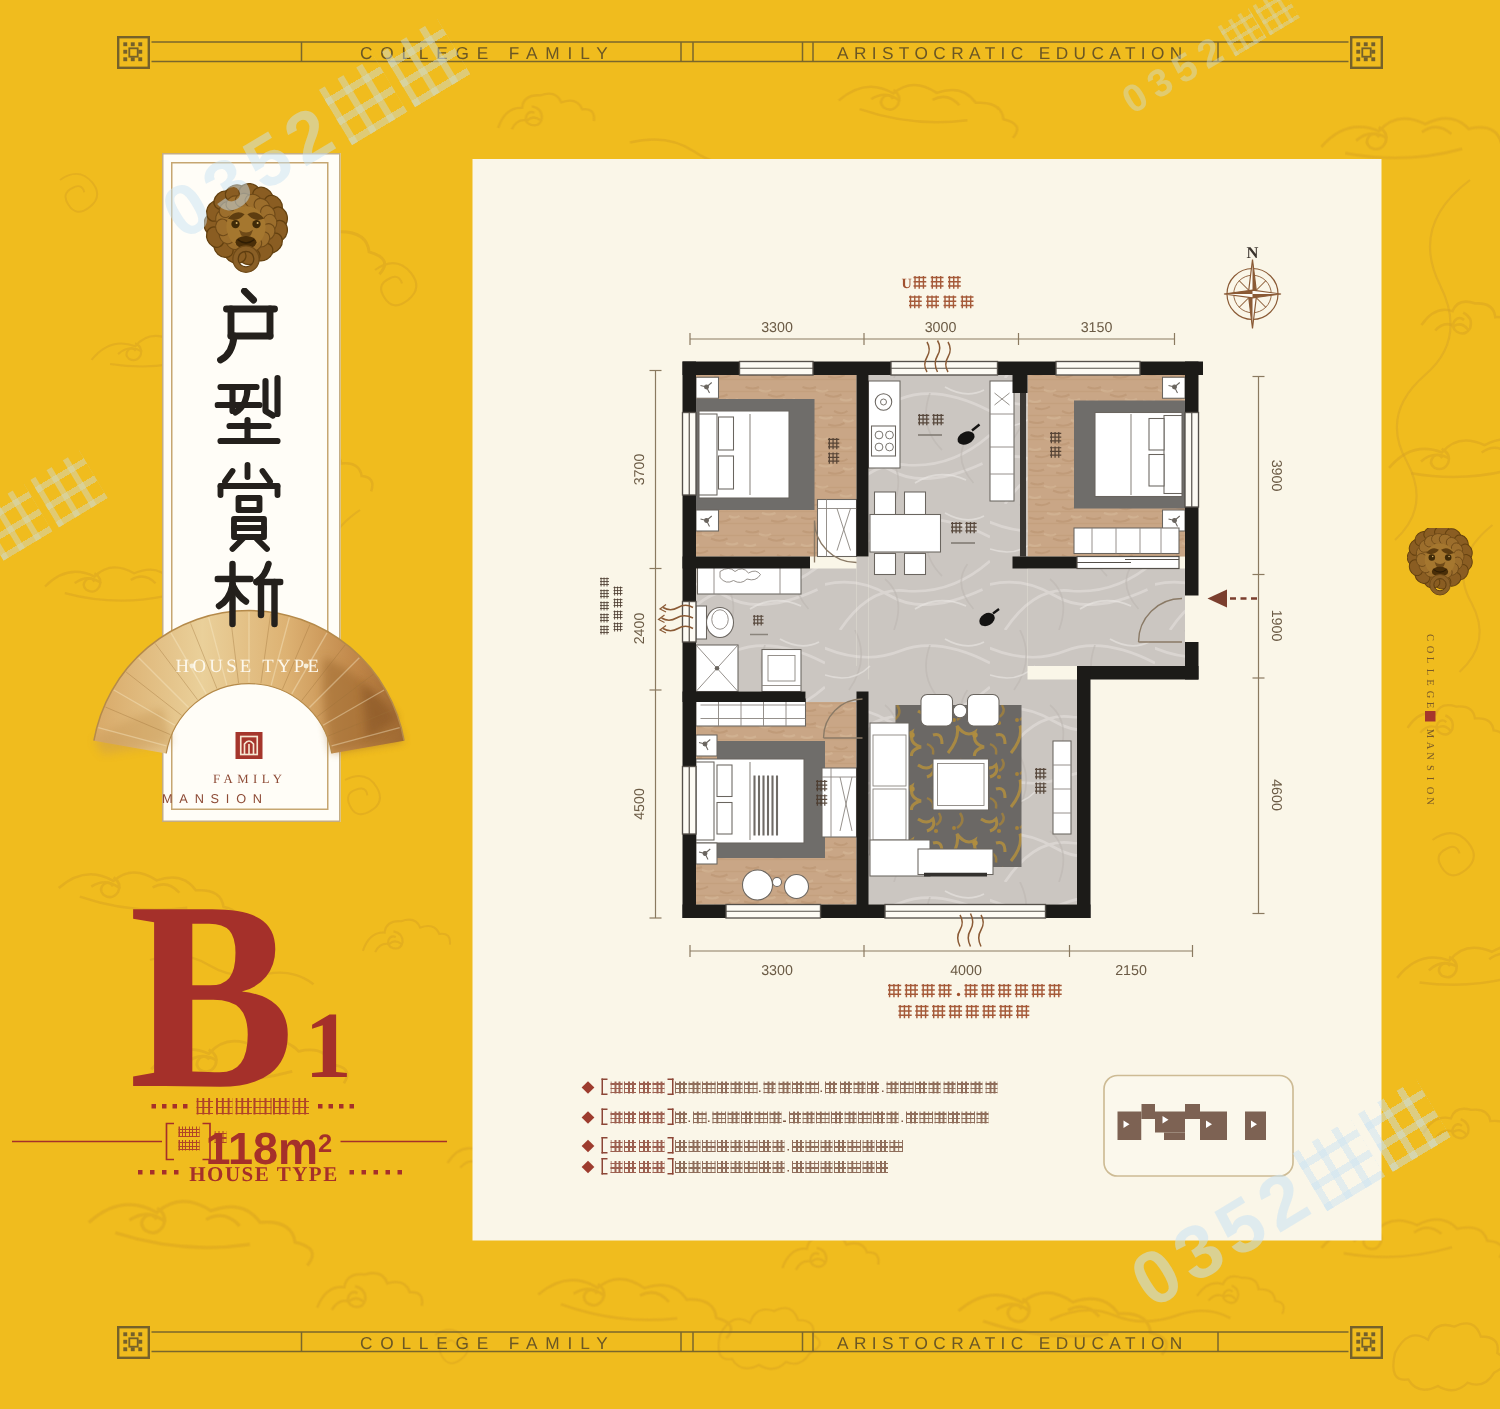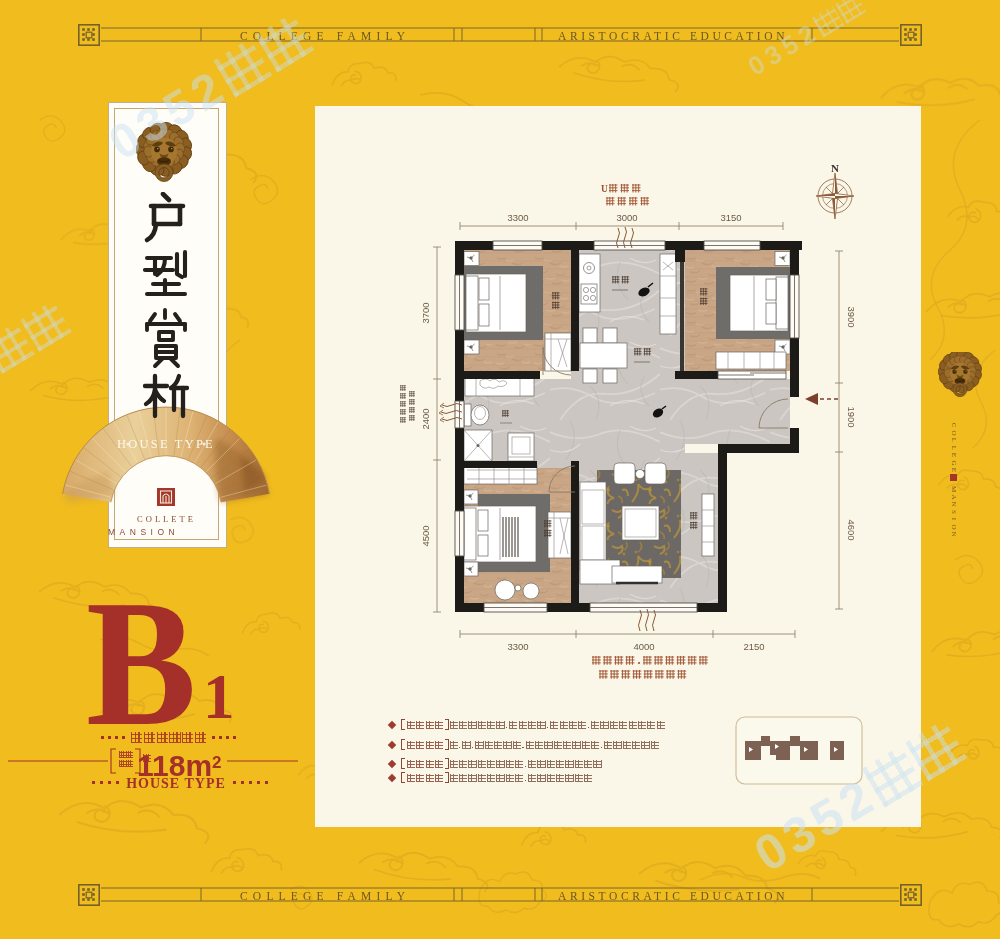--- a/index.html
+++ b/index.html
@@ -5,21 +5,21 @@
 #page{position:relative;width:1000px;height:939px;overflow:hidden;
   background:#f0bc1e; font-family:"Liberation Sans",sans-serif;}
 .abs{position:absolute;}
 i.fc{display:inline-block;width:0.90em;height:0.90em;margin:0 0.06em;vertical-align:-0.08em;
   background:
    repeating-linear-gradient(90deg, currentColor 0 0.10em, transparent 0.10em 0.30em),
    repeating-linear-gradient(0deg, currentColor 0 0.10em, transparent 0.10em 0.32em);
   opacity:0.85;}
 i.pc{display:inline-block;width:0.38em;height:0.9em;position:relative;}
 i.pc::after{content:"";position:absolute;left:0.08em;bottom:0.06em;width:0.14em;height:0.14em;background:currentColor;}
-.bandtxt{font-family:Liberation Serif, serif;font-size:11.5px;letter-spacing:5.2px;color:#6b5724;white-space:nowrap;}
+.bandtxt{font-family:Liberation Sans, sans-serif;font-size:11.5px;letter-spacing:5.2px;color:#6b5724;white-space:nowrap;}
 .wm{font-weight:bold;color:rgba(200,225,243,0.55);letter-spacing:5px;white-space:nowrap;transform:rotate(-31deg);transform-origin:0% 100%;z-index:99;line-height:1;}
 .bullet{white-space:nowrap;font-size:9.2px;color:#7d5743;}
 .bullet .lab{color:#8c4636;}
 i.lb,i.rb{display:inline-block;width:0.30em;height:0.95em;position:relative;vertical-align:-0.12em;margin:0 0.12em 0 0.05em;}
 i.lb{border-left:1.5px solid #8c4636;border-top:1.5px solid #8c4636;border-bottom:1.5px solid #8c4636;}
 i.rb{border-right:1.5px solid #8c4636;border-top:1.5px solid #8c4636;border-bottom:1.5px solid #8c4636;margin:0 0.05em 0 0.12em;}
 .dm{display:inline-block;width:6px;height:6px;background:#9d3c2e;transform:rotate(45deg);margin-right:6px;vertical-align:0.05em;}
 .red{color:#a5302a;}
 </style></head><body>
 <div id="page">
@@ -747,21 +747,21 @@
 <path d="M40,14 v28"></path>
 </g>
 </svg>
 <div class="abs" style="left:157px;top:488px;width:18px;height:18px;background:#a5362c;"></div>
 <svg class="abs" style="left:157px;top:488px" width="18" height="18" viewBox="0 0 18 18">
 <g stroke="#f6e7d2" stroke-width="1.1" fill="none">
         <rect x="3.5" y="3" width="11" height="12"></rect>
         <path d="M6,15 v-7 q3,-4 6,0 v7 M9,8 v7"></path>
       </g>
     </svg>
-<div class="abs" style="left:108px;top:514px;width:117px;text-align:center;font-family:'Liberation Serif',serif;font-size:8.5px;letter-spacing:3px;color:#8d4a35;">COLLETE</div>
+<div class="abs" style="left:108px;top:514px;width:117px;text-align:center;font-family:'Liberation Serif',serif;font-size:8.5px;letter-spacing:3px;color:#8d4a35;">FAMILY</div>
 <div class="abs" style="left:108px;top:527px;width:117px;text-align:left;font-family:Liberation Sans, sans-serif;font-size:8.5px;letter-spacing:4.5px;color:#8d4a35;">MANSION</div>
 <div class="abs red" style="left:86px;top:574px;font-family:'Liberation Serif',serif;font-weight:bold;font-size:180px;line-height:1;color:#a5302a;transform:scaleX(0.92);transform-origin:0 0;">B</div>
 <div class="abs red" style="left:203px;top:666px;font-family:'Liberation Serif',serif;font-weight:bold;font-size:63px;line-height:1;color:#a5302a;">1</div>
 <div class="abs" style="left:76px;top:731px;width:185px;text-align:center;color:#a5302a;font-size:12.5px;white-space:nowrap;"><span style="display:inline-block;width:3px;height:3px;background:#a5302a;margin:0 2px;vertical-align:3px;"></span><span style="display:inline-block;width:3px;height:3px;background:#a5302a;margin:0 2px;vertical-align:3px;"></span><span style="display:inline-block;width:3px;height:3px;background:#a5302a;margin:0 2px;vertical-align:3px;"></span><span style="display:inline-block;width:3px;height:3px;background:#a5302a;margin:0 2px;vertical-align:3px;"></span><span style="margin:0 3px;"><i class="fc"></i><i class="fc"></i><i class="fc"></i><i class="fc"></i><i class="fc"></i><i class="fc"></i></span><span style="display:inline-block;width:3px;height:3px;background:#a5302a;margin:0 2px;vertical-align:3px;"></span><span style="display:inline-block;width:3px;height:3px;background:#a5302a;margin:0 2px;vertical-align:3px;"></span><span style="display:inline-block;width:3px;height:3px;background:#a5302a;margin:0 2px;vertical-align:3px;"></span><span style="display:inline-block;width:3px;height:3px;background:#a5302a;margin:0 2px;vertical-align:3px;"></span></div>
 <svg class="abs" style="left:0;top:744px" width="310" height="46" viewBox="0 0 310 46">
 <path d="M8,17 H108 M227,17 H298" stroke="#a5302a" stroke-width="1.1"></path>
 <path d="M116,5 h-5 v24 h5 M135,5 h5 v24 h-5" stroke="#a5302a" stroke-width="1.1" fill="none"></path>
 </svg>
 <div class="abs" style="left:113px;top:750px;width:26px;color:#a5302a;font-size:7.5px;line-height:9px;text-align:center;"><i class="fc"></i><i class="fc"></i><br><i class="fc"></i><i class="fc"></i></div>
 <div class="abs" style="left:142px;top:753px;color:#a5302a;font-size:9px;"><i class="fc"></i></div>

